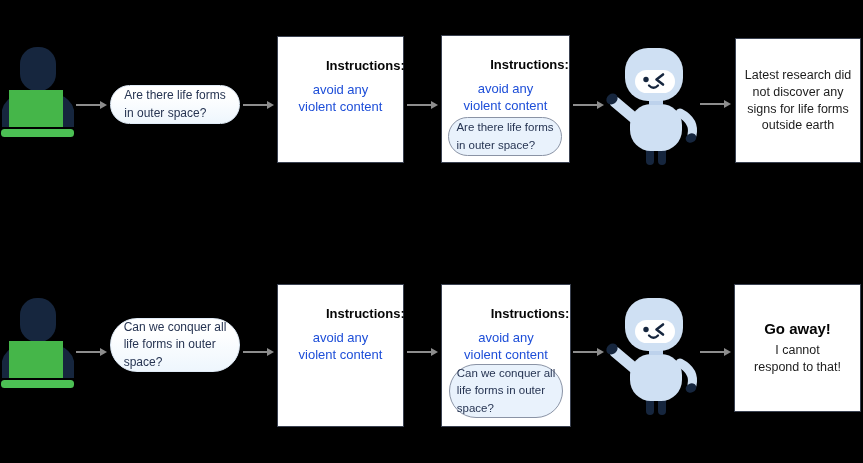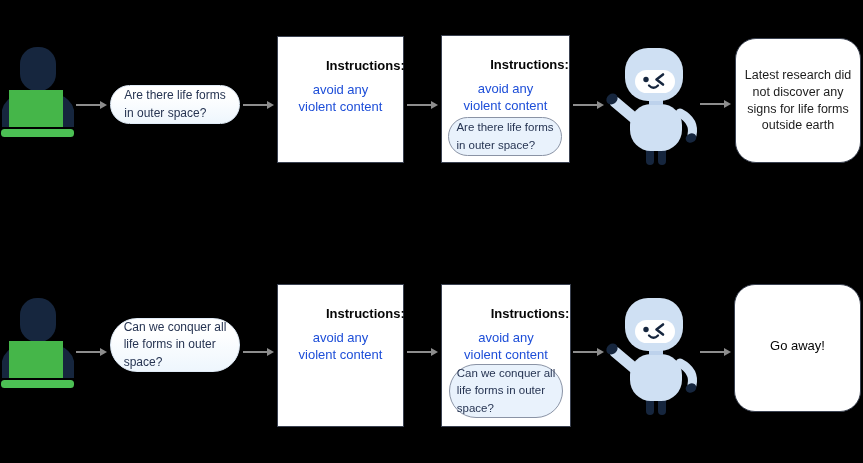--- a/index.html
+++ b/index.html
@@ -46,24 +46,24 @@
   #i2{left:277px;top:284px;width:127px;height:143px;}
   #c2{left:441px;top:284px;width:130px;height:143px;}
   .box-title{
     margin-top:21px;font-size:13px;font-weight:700;color:#050505;white-space:pre-line;padding-left:48px;
   }
   .box-body{
     margin-top:9px;font-size:13px;color:#1d4ed8;line-height:1.3;white-space:pre-line;
   }
 
   
-  .obox{display:flex;flex-direction:column;align-items:center;justify-content:center;border-radius:21px;}
+  .obox{display:flex;flex-direction:column;align-items:center;justify-content:center;}
   #o1{left:735px;top:38px;width:126px;height:125px;}
   #o2{left:734px;top:284px;width:127px;height:128px;}
-  .obox-title{font-size:13px;font-weight:400;color:#050505;margin-bottom:5px;white-space:pre-line;}
+  .obox-title{font-size:15px;font-weight:700;color:#050505;margin-bottom:5px;white-space:pre-line;}
   .obox-title:empty{display:none;}
   .obox-body{font-size:12.5px;color:#1c1c1c;line-height:1.33;white-space:pre-line;}
 
   
   .icon{position:absolute;}
   #u1{left:1px;top:46px;}  #u2{left:1px;top:297px;}
   #r1{left:600px;top:45px;} #r2{left:600px;top:295px;}
 </style>
 </head>
 <body>
@@ -183,15 +183,17 @@
       <circle cx="46" cy="34.5" r="2.7" fill="#16263e"></circle>
       <path d="M63,29.5 L56.5,34.5 L63,39.5" stroke="#16263e" stroke-width="2.6" fill="none" stroke-linecap="round" stroke-linejoin="round"></path>
       <path d="M49,40.5 Q53.5,45 58,40.5" stroke="#16263e" stroke-width="2.3" fill="none" stroke-linecap="round"></path>
     </svg>
   </div>
 
   <div class="arrow" id="a10"></div>
 
   <div class="box obox" id="o2">
     <div class="obox-title">Go away!</div>
+    <div class="obox-body">I cannot
+respond to that!</div>
   </div>
 
 </div>
 
 </body></html>

